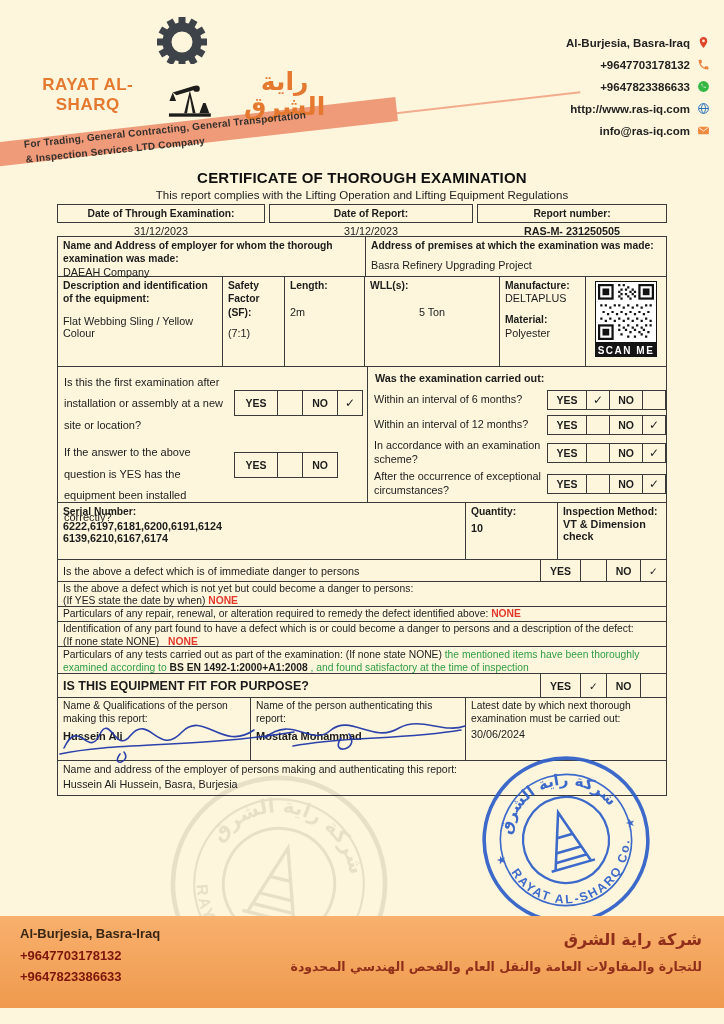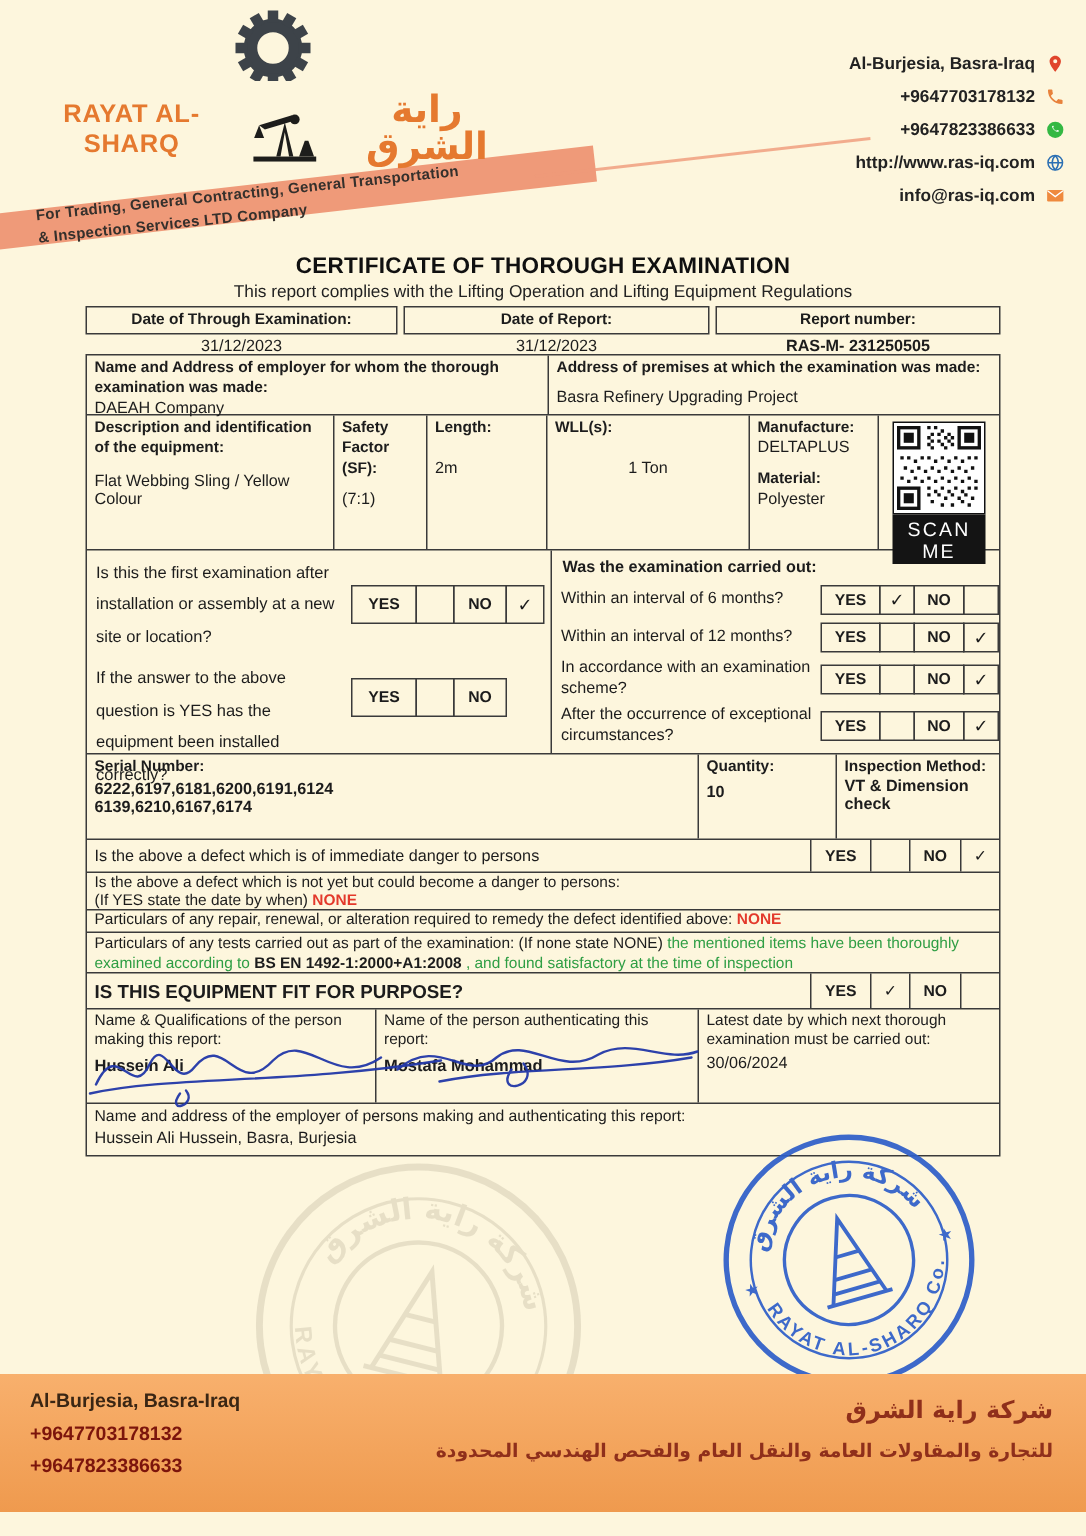--- a/index.html
+++ b/index.html
@@ -2,21 +2,21 @@
 <html><head>
 <meta charset="utf-8">
 <style>
   * { margin:0; padding:0; box-sizing:border-box; }
   html,body { background:#e8e4d8; }
   body { font-family:"Liberation Sans","DejaVu Sans",sans-serif; }
   .page { position:relative; width:724px; height:1024px; margin:0 auto;
           background:#fdf6dd; overflow:hidden; color:#1c1c1c; }
 
   
-  .logo { position:absolute; left:14px; top:6px; width:336px; text-align:center; z-index:2; }
+  .logo { position:absolute; left:14px; top:16px; width:336px; text-align:center; z-index:2; }
   .logo-row { display:flex; align-items:flex-end; justify-content:center; gap:7px; margin-top:1px; }
   .logo-en { font-size:17px; font-weight:800; color:#e5792f; letter-spacing:.5px; padding-bottom:4px; }
   .logo-ar { font-size:25px; font-weight:bold; color:#e5792f; font-family:"DejaVu Sans",sans-serif; line-height:1; }
   .ribbon { position:absolute; left:-26px; top:121px; width:424px; height:24px;
             background:#ef9a79; transform:rotate(-6.5deg); z-index:0; }
   .ribbon-tail { position:absolute; left:356px; top:104px; width:225px; height:2px;
             background:#ef9a79; transform:rotate(-6.5deg); opacity:.8; z-index:0; }
   .tagline { position:absolute; left:24px; top:122px; transform:rotate(-6deg); z-index:2;
              font-size:10px; font-weight:bold; color:#35302c; line-height:1.5; letter-spacing:.2px; }
   .contacts { position:absolute; right:14px; top:36px; display:flex; flex-direction:column;
@@ -61,21 +61,21 @@
 
   
   .stamp { position:absolute; left:478px; top:752px; width:176px; height:176px;
            transform:rotate(-16deg); opacity:.92; z-index:6; }
   .watermark { position:absolute; left:165px; top:770px; width:228px; height:228px;
            transform:rotate(14deg); opacity:.17; z-index:1; }
 
   
   .qr-wrap { width:62px; margin:1px auto 0 auto; }
   .qr-frame { border:1px solid #111; background:#fff; width:62px; height:62px; padding:2px; }
-  .qr-label { background:#141414; color:#fff; font-size:13px; font-weight:normal; letter-spacing:1.5px;
+  .qr-label { background:#141414; color:#fff; font-size:10px; font-weight:bold; letter-spacing:1.5px;
               text-align:center; width:62px; padding:2px 0 1px 0; }
 
   
   .footer { position:absolute; left:0; top:916px; width:724px; height:92px;
             background:linear-gradient(180deg,#f8b06d,#ef9a4e); z-index:7; }
   .footer-left { position:absolute; left:20px; top:10px; font-weight:bold; font-size:13px; }
   .footer-left .addr { color:#3a2614; margin-bottom:7px; }
   .footer-left .phone { color:#7c150c; margin-bottom:6px; }
   .footer-right { position:absolute; right:22px; top:14px; text-align:right; color:#8f2f1b;
                   font-family:"DejaVu Sans",sans-serif; font-weight:bold; direction:rtl; }
@@ -206,21 +206,21 @@
       <div class="td" style="flex:0 0 62px;">
         <div class="lbl">Safety Factor (SF):</div>
         <div class="val" style="margin-top:8px;">(7:1)</div>
       </div>
       <div class="td" style="flex:0 0 80px;">
         <div class="lbl">Length:</div>
         <div class="val" style="margin-top:14px;">2m</div>
       </div>
       <div class="td" style="flex:0 0 135px;">
         <div class="lbl">WLL(s):</div>
-        <div class="val" style="margin-top:14px; text-align:center;">1 Ton</div>
+        <div class="val" style="margin-top:14px; text-align:center;">5 Ton</div>
       </div>
       <div class="td" style="flex:0 0 86px;">
         <div class="lbl">Manufacture:</div>
         <div class="val">DELTAPLUS</div>
         <div class="lbl" style="margin-top:9px;">Material:</div>
         <div class="val">Polyester</div>
       </div>
       <div class="td" style="flex:1; padding:3px;">
         <div class="qr-wrap">
           <div class="qr-frame">
@@ -344,20 +344,29 @@
       </div>
     </div>
 
     <div class="tr" style="height:15px;">
       <div class="td" style="flex:1; font-size:10.3px; padding-top:1px;">
         <span>Particulars of any repair, renewal, or alteration required to remedy the defect identified above:</span>
         <span class="red">NONE</span>
       </div>
     </div>
 
+    <div class="tr" style="height:25px;">
+      <div class="td" style="flex:1; font-size:10.3px; line-height:1.25; padding-top:1px;">
+        <div>Identification of any part found to have a defect which is or could become a danger to persons and a description of the defect:</div>
+        <div>
+          <span>(If none state NONE)</span>
+          <span class="red" style="margin-left:6px;">NONE</span>
+        </div>
+      </div>
+    </div>
 
     <div class="tr" style="height:27px;">
       <div class="td" style="flex:1; font-size:10.3px; line-height:1.3; padding-top:1px;">
         <span>Particulars of any tests carried out as part of the examination: (If none state NONE)</span>
         <span class="green">the mentioned items have  been thoroughly examined according to</span>
         <span style="font-weight:bold;">BS EN 1492-1:2000+A1:2008</span>
         <span class="green">, and found satisfactory at the time of inspection</span>
       </div>
     </div>
 

